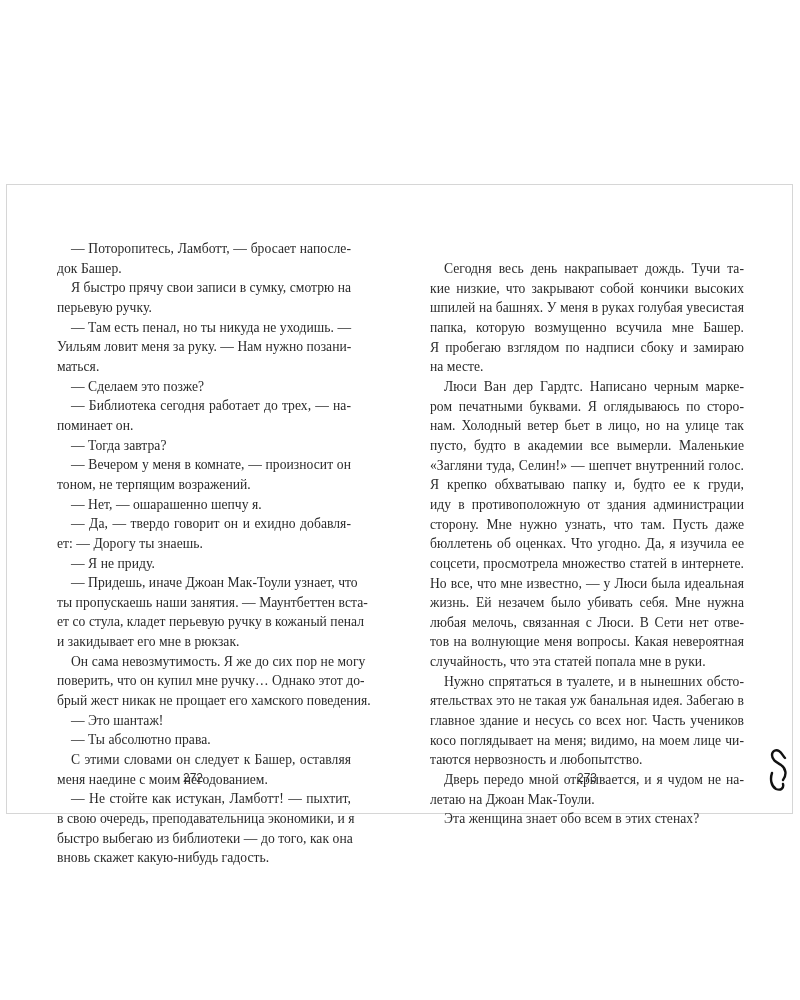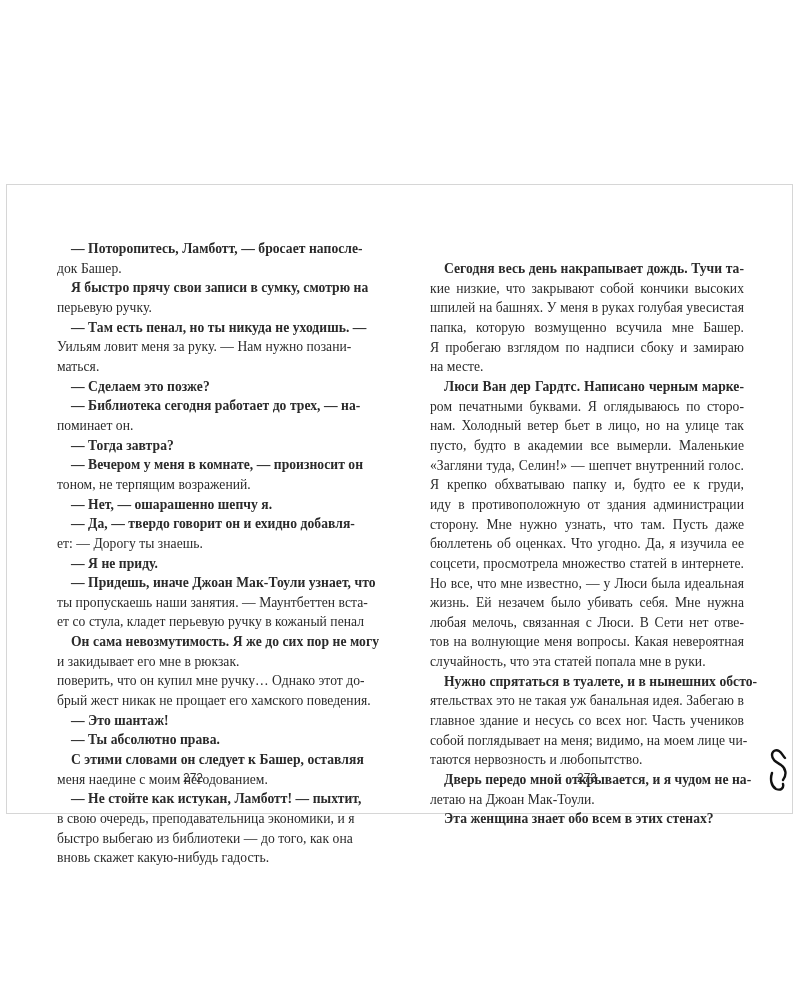--- a/index.html
+++ b/index.html
@@ -13,21 +13,21 @@
   }
   .page-text {
     position: absolute; top: 239px; width: 294px;
     font-size: 13.6px; line-height: 19.65px; text-align: justify;
     letter-spacing: 0.05px;
   }
   .page-left { left: 57px; }
   .page-right { left: 430px; width: 314px; margin-top: 20px; }
   .page-text .line { display: block; text-align: justify; text-align-last: justify; white-space: nowrap; }
   .page-text .line.last { text-align-last: left; }
-  .page-text .line.ind { padding-left: 14px; font-weight: bold; }
+  .page-text .line.ind { padding-left: 14px; }
   .pnum {
     position: absolute; top: 771px; font-family: "Liberation Sans", "DejaVu Sans", sans-serif;
     font-size: 12px; color: #333; width: 40px; text-align: left;
   }
   .pnum-left { left: 183px; }
   .pnum-right { left: 577px; }
   .logo { position: absolute; left: 763px; top: 748px; width: 26px; height: 46px; }
 </style>
 </head>
 <body>
@@ -48,22 +48,22 @@
     <span class="line ind last">— Тогда завтра?</span>
     <span class="line ind">— Вечером у меня в комнате, — произносит он</span>
     <span class="line last">тоном, не терпящим возражений.</span>
     <span class="line ind last">— Нет, — ошарашенно шепчу я.</span>
     <span class="line ind">— Да, — твердо говорит он и ехидно добавля-</span>
     <span class="line last">ет: — Дорогу ты знаешь.</span>
     <span class="line ind last">— Я не приду.</span>
     <span class="line ind">— Придешь, иначе Джоан Мак-Тоули узнает, что</span>
     <span class="line">ты пропускаешь наши занятия. — Маунтбеттен вста-</span>
     <span class="line">ет со стула, кладет перьевую ручку в кожаный пенал</span>
+    <span class="line last">и закидывает его мне в рюкзак.</span>
     <span class="line ind">Он сама невозмутимость. Я же до сих пор не могу</span>
-    <span class="line last">и закидывает его мне в рюкзак.</span>
     <span class="line">поверить, что он купил мне ручку… Однако этот до-</span>
     <span class="line">брый жест никак не прощает его хамского поведения.</span>
     <span class="line ind last">— Это шантаж!</span>
     <span class="line ind last">— Ты абсолютно права.</span>
     <span class="line ind">С этими словами он следует к Башер, оставляя</span>
     <span class="line last">меня наедине с моим негодованием.</span>
     <span class="line ind">— Не стойте как истукан, Ламботт! — пыхтит,</span>
     <span class="line">в свою очередь, преподавательница экономики, и я</span>
     <span class="line">быстро выбегаю из библиотеки — до того, как она</span>
     <span class="line last">вновь скажет какую-нибудь гадость.</span>
@@ -86,21 +86,21 @@
     <span class="line">бюллетень об оценках. Что угодно. Да, я изучила ее</span>
     <span class="line">соцсети, просмотрела множество статей в интернете.</span>
     <span class="line">Но все, что мне известно, — у Люси была идеальная</span>
     <span class="line">жизнь. Ей незачем было убивать себя. Мне нужна</span>
     <span class="line">любая мелочь, связанная с Люси. В Сети нет отве-</span>
     <span class="line">тов на волнующие меня вопросы. Какая невероятная</span>
     <span class="line last">случайность, что эта статей попала мне в руки.</span>
     <span class="line ind">Нужно спрятаться в туалете, и в нынешних обсто-</span>
     <span class="line">ятельствах это не такая уж банальная идея. Забегаю в</span>
     <span class="line">главное здание и несусь со всех ног. Часть учеников</span>
-    <span class="line">собой поглядывает на меня; видимо, на моем лице чи-</span>
+    <span class="line">косо поглядывает на меня; видимо, на моем лице чи-</span>
     <span class="line last">таются нервозность и любопытство.</span>
     <span class="line ind">Дверь передо мной открывается, и я чудом не на-</span>
     <span class="line last">летаю на Джоан Мак-Тоули.</span>
     <span class="line ind last">Эта женщина знает обо всем в этих стенах?</span>
   </div>
 
 <div class="pnum pnum-left">272</div>
 <div class="pnum pnum-right">273</div>
 
 <svg class="logo" viewBox="0 0 26 46">

